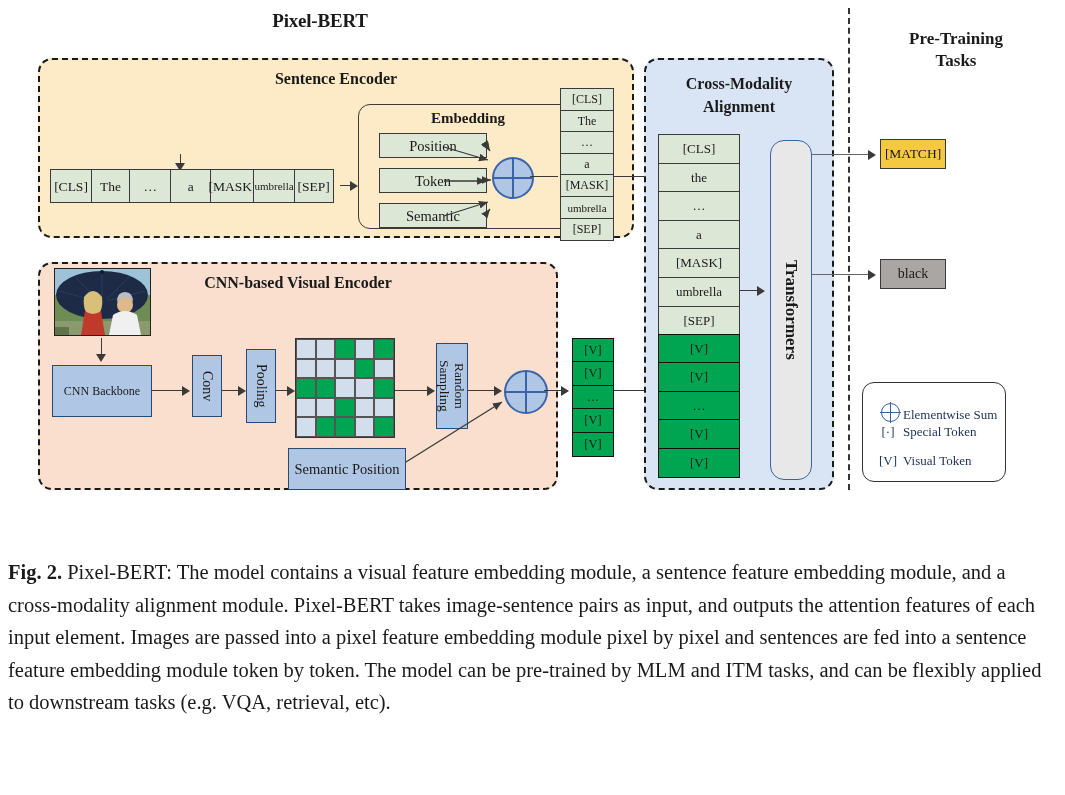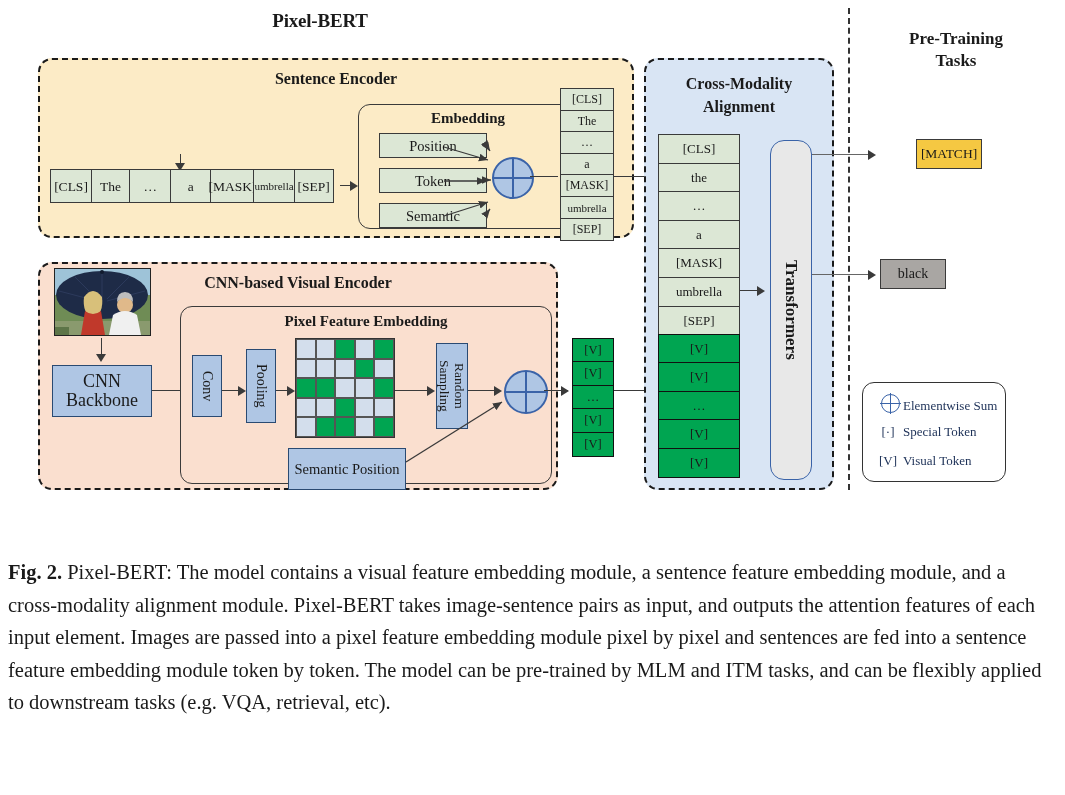--- a/index.html
+++ b/index.html
@@ -182,21 +182,21 @@
   
   #photo {
     left: 54px; top: 268px; width: 97px; height: 68px;
     border: 1.6px solid #222;
     box-sizing: border-box;
     overflow: hidden;
     position: absolute;
   }
   #cnn-backbone {
     left: 52px; top: 365px; width: 100px; height: 52px;
-    font-size: 18px; line-height: 19px;
+    font-size: 12px; line-height: 19px;
   }
   #pfe-box {
     left: 180px; top: 306px; width: 372px; height: 178px;
     border: 1.8px solid #3a3a3a;
     border-radius: 12px;
     box-sizing: border-box;
     background: #FADFCF;
   }
   #pfe-box .pfe-title {
     position: absolute; left: 0; top: 6px; width: 100%;
@@ -253,21 +253,21 @@
     left: 770px; top: 140px; width: 42px; height: 340px;
     border: 1.8px solid #3A63A8;
     border-radius: 14px;
     background: #E8E8E8;
     box-sizing: border-box;
     display: flex; align-items: center; justify-content: center;
     font-weight: bold; font-size: 17px;
   }
 
   
-  #match-box { left: 880px; top: 139px; width: 66px; height: 30px; font-size: 13.5px; margin-left: 36px; }
+  #match-box { left: 880px; top: 139px; width: 66px; height: 30px; font-size: 13.5px; }
   #itm-label {
     left: 856px; top: 176px; width: 150px;
     text-align: center; font-size: 14.5px; line-height: 19px;
   }
   #black-box { left: 880px; top: 259px; width: 66px; height: 30px; font-size: 14px; }
   #mlm-label {
     left: 856px; top: 303px; width: 150px;
     text-align: center; font-size: 14.5px; line-height: 19px;
   }
   #legend {
@@ -276,21 +276,21 @@
     border-radius: 12px;
     box-sizing: border-box;
     background: #fff;
   }
   .legend-row {
     position: absolute; left: 10px;
     display: flex; align-items: center;
     font-size: 13px; color: #1b2f56;
   }
   .legend-row .lsym { width: 30px; text-align: center; font-size: 13px; }
-  #lg1 { top: 11px; }
+  #lg1 { top: 20px; }
   #lg2 { top: 41px; }
   #lg3 { top: 70px; }
   .mini-sum {
     width: 17px; height: 17px;
     border: 1.5px solid #3A63A8;
     border-radius: 50%;
     position: relative;
     display: inline-block;
     margin-left: 5px;
   }
@@ -430,23 +430,20 @@
   </div>
 
   <div class="abs conn v-line" style="left:101px; top:338px; height:18px;"></div>
   <div class="abs arrowhead ah-down" style="left:96px; top:354px;"></div>
 
   <div class="abs box blue-box" id="cnn-backbone">CNN Backbone</div>
 
   <div class="abs conn h-line" style="left:152px; top:390px; width:34px;"></div>
   <div class="abs arrowhead ah-right" style="left:182px; top:386px;"></div>
 
-  <div class="abs" id="pfe-box">
-    <div class="pfe-title">Pixel Feature Embedding</div>
-  </div>
 
   <div class="abs box blue-box" id="conv-box">
     <span class="vert-text">Conv</span>
   </div>
   <div class="abs conn h-line" style="left:222px; top:390px; width:20px;"></div>
   <div class="abs arrowhead ah-right" style="left:238px; top:386px;"></div>
 
   <div class="abs box blue-box" id="pooling-box">
     <span class="vert-text">Pooling</span>
   </div>

